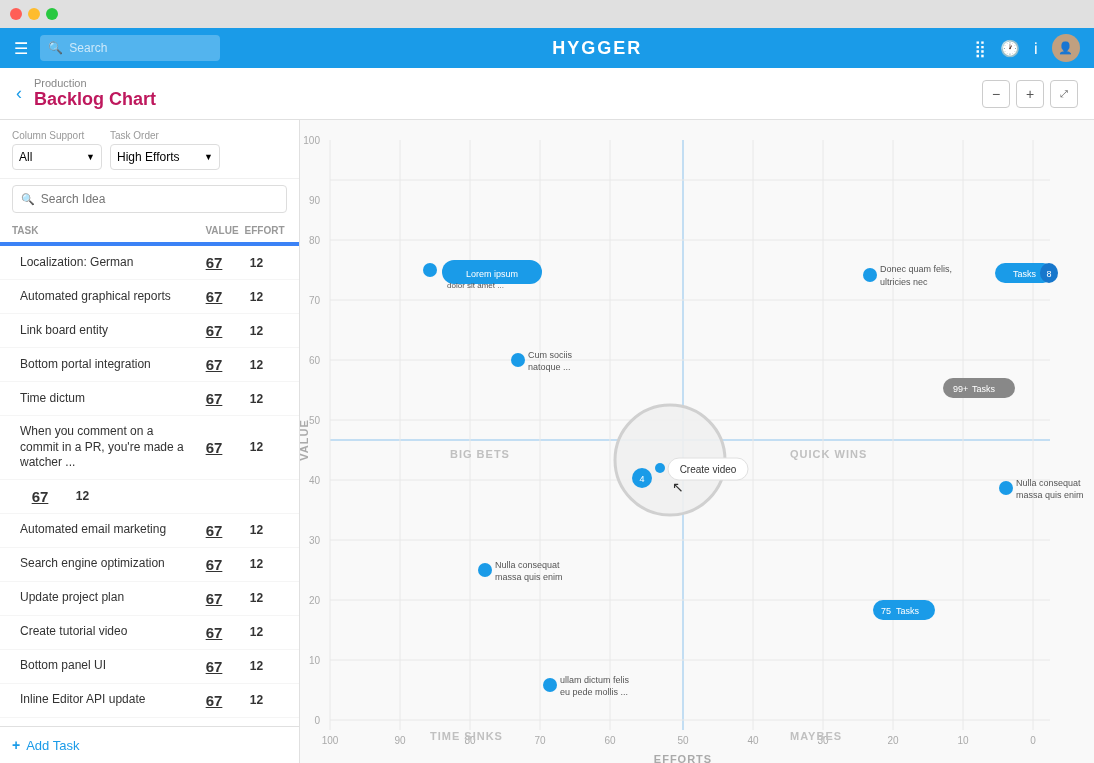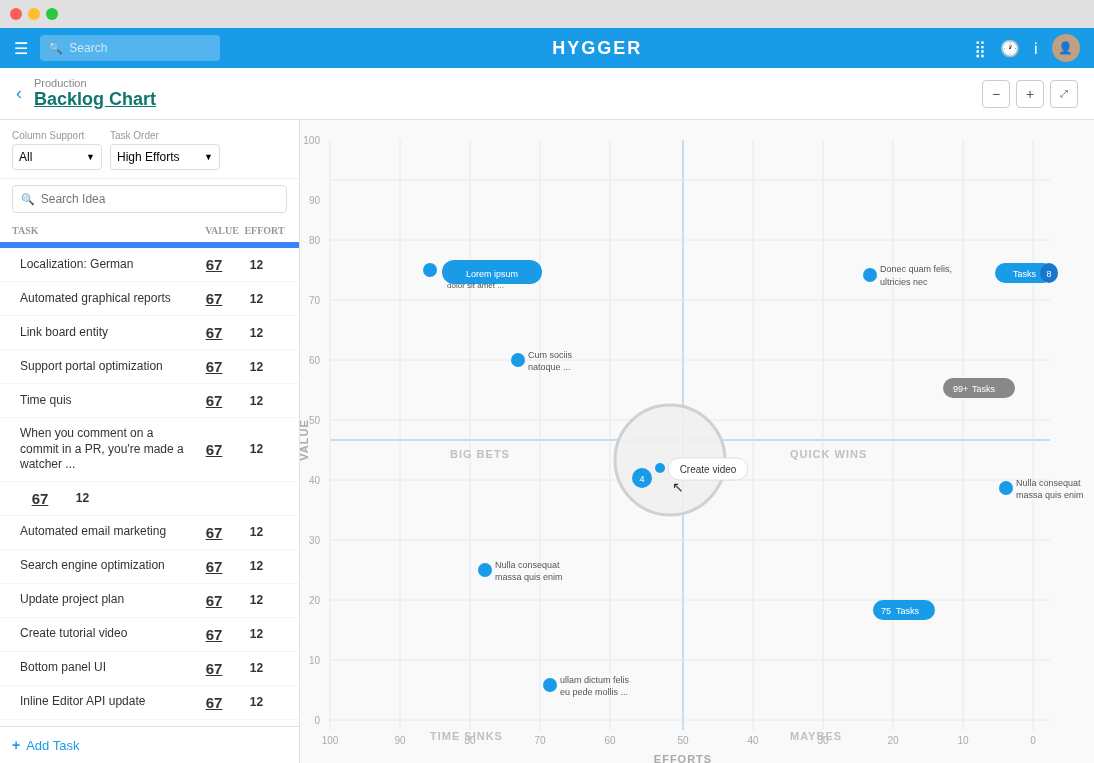--- a/index.html
+++ b/index.html
@@ -34,21 +34,21 @@
 
     
     .sub-header {
       width: 100%; height: 52px; background: white;
       display: flex; align-items: center; padding: 0 16px;
       border-bottom: 1px solid #e0e0e0;
     }
     .back-btn { color: #1a9be8; font-size: 18px; cursor: pointer; margin-right: 12px; }
     .breadcrumb-area { display: flex; flex-direction: column; flex: 1; }
     .breadcrumb-top { font-size: 11px; color: #888; }
-    .page-title { font-size: 18px; font-weight: 600; color: #0f766e; text-decoration: underline; }
+    .page-title { font-size: 18px; font-weight: 600; color: #be185d; }
     .zoom-controls { display: flex; align-items: center; gap: 6px; }
     .zoom-btn {
       width: 28px; height: 28px; border: 1px solid #ccc; background: white;
       border-radius: 4px; display: flex; align-items: center; justify-content: center;
       cursor: pointer; font-size: 14px; color: #555;
     }
     .zoom-expand {
       width: 28px; height: 28px; border: 1px solid #ccc; background: white;
       border-radius: 4px; display: flex; align-items: center; justify-content: center;
       cursor: pointer; font-size: 10px; color: #555;
@@ -78,23 +78,23 @@
     .search-bar {
       margin: 6px 12px; height: 28px; border: 1px solid #ddd; border-radius: 4px;
       display: flex; align-items: center; padding: 0 8px; gap: 6px;
     }
     .search-bar input { border: none; outline: none; font-size: 12px; width: 100%; color: #a21caf; }
 
     
     .task-table { flex: 1; overflow-y: auto; }
     .task-header {
       display: flex; padding: 6px 12px;
-      border-bottom: 6px solid #3b82f6;
+      border-bottom: 4px solid #3b82f6;
       font-size: 10px; font-weight: 600; color: #999; text-transform: uppercase;
-      position: sticky; top: 0; background: white; z-index: 1; font-family: Liberation Serif, serif;
+      position: sticky; top: 0; background: white; z-index: 1;
     }
     .task-header .col-task { flex: 1; }
     .task-header .col-val { width: 40px; text-align: center; }
     .task-header .col-eff { width: 45px; text-align: center; }
     .task-row {
       display: flex; align-items: center; padding: 8px 20px;
       border-bottom: 1px solid #f5f5f5; cursor: pointer;
       transition: background 0.1s;
     }
     .task-row .task-name { flex: 1; font-size: 12px; color: #333; line-height: 1.3; }
@@ -198,26 +198,26 @@
       <span class="task-name">Automated graphical reports</span>
       <span class="task-val">67</span>
       <span class="task-eff">12</span>
     </div>
           <div class="task-row">
       <span class="task-name">Link board entity</span>
       <span class="task-val">67</span>
       <span class="task-eff">12</span>
     </div>
           <div class="task-row">
-      <span class="task-name">Support portal optimization</span>
-      <span class="task-val">67</span>
-      <span class="task-eff">12</span>
-    </div>
-          <div class="task-row">
-      <span class="task-name">Time quis</span>
+      <span class="task-name">Bottom portal integration</span>
+      <span class="task-val">67</span>
+      <span class="task-eff">12</span>
+    </div>
+          <div class="task-row">
+      <span class="task-name">Time dictum</span>
       <span class="task-val">67</span>
       <span class="task-eff">12</span>
     </div>
           <div class="task-row">
       <span class="task-name">When you comment on a commit in a PR, you're made a watcher ...</span>
       <span class="task-val">67</span>
       <span class="task-eff">12</span>
     </div>
           <div class="task-row">
       <span class="task-val">67</span>

